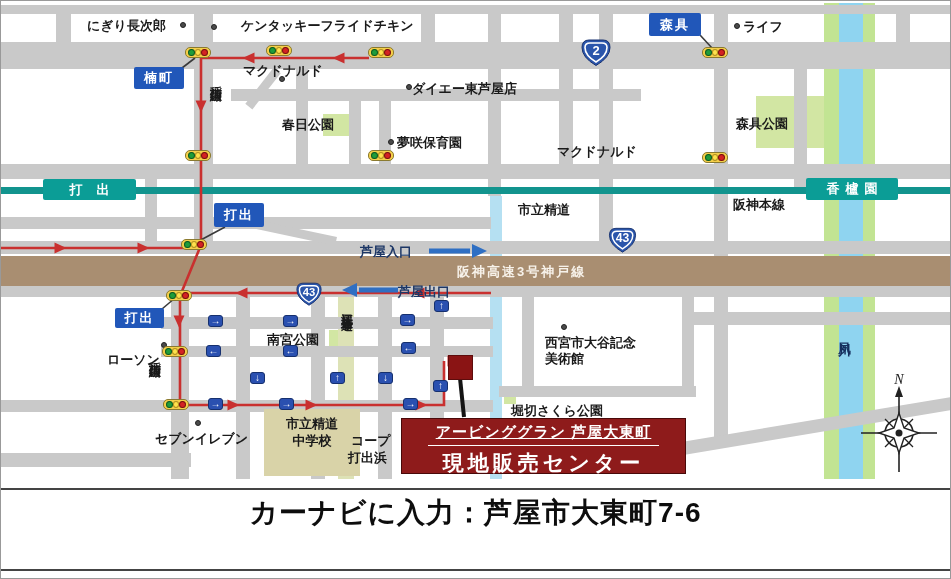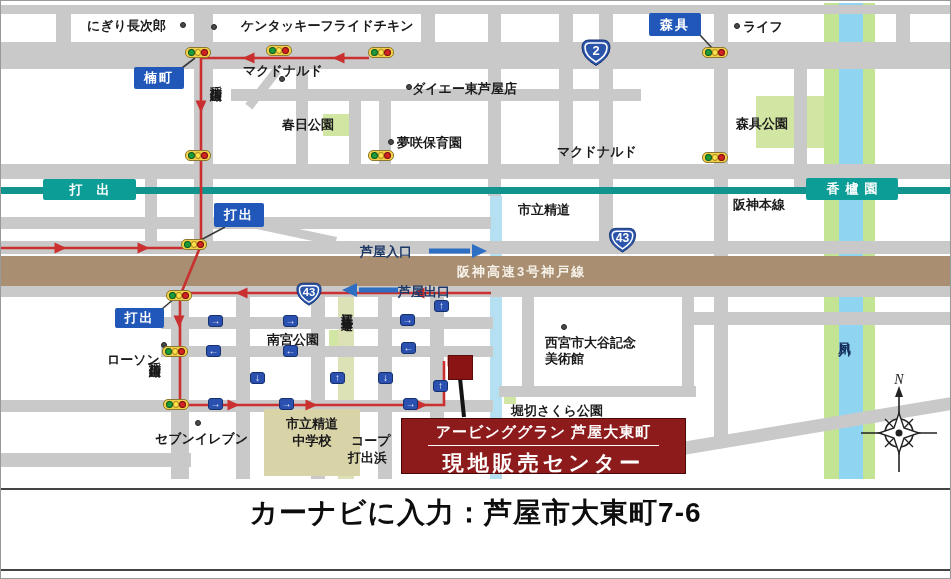--- a/index.html
+++ b/index.html
@@ -38,21 +38,21 @@
   .oneway{position:absolute;width:15px;height:12px;background:#2a50b0;border:1px solid #16306e;border-radius:3px;
           color:#fff;font-size:10px;font-weight:700;display:flex;align-items:center;justify-content:center;
           line-height:1;z-index:7;box-sizing:border-box;}
   .poidot{position:absolute;width:6px;height:6px;border-radius:50%;background:#4a4a4a;border:1px solid #222;
           box-sizing:border-box;z-index:6;}
   #building{position:absolute;left:447px;top:354px;width:23px;height:23px;background:#8a1414;
             border:1px solid #5d0c0c;z-index:8;}
   #dest-box{position:absolute;left:400px;top:417px;width:285px;height:56px;background:#8e1b1b;
             border:1px solid #490909;box-sizing:border-box;z-index:9;text-align:center;color:#fff;}
   #dest-line1{display:inline-block;font-size:15px;font-weight:700;letter-spacing:1px;margin-top:4px;
-              padding:0 8px 3px 8px;border-bottom:1px solid #fff;}
+              padding:0 8px 3px 8px;border-bottom:1px solid #fff;text-decoration:underline;}
   #dest-line2{font-size:21px;font-weight:800;letter-spacing:4px;margin-top:3px;}
   #compass{position:absolute;left:856px;top:368px;z-index:8;}
   #compass text{font-family:"Liberation Serif","DejaVu Serif",serif;}
   #footer{position:absolute;left:0;top:487px;width:949px;height:83px;background:#fff;
           border-top:2px solid #444;border-bottom:2px solid #444;box-sizing:border-box;
           text-align:center;z-index:10;}
   #footer-line1{font-size:28px;font-weight:800;color:#0d0d0d;margin-top:4px;letter-spacing:1px;}
   #footer-line2{margin-top:2px;display:flex;align-items:center;justify-content:center;gap:4px;}
   .f2-small{font-size:19px;font-weight:800;color:#0d0d0d;}
   .f2-phone{font-size:30px;font-weight:700;color:#0d0d0d;font-family:"Liberation Serif","DejaVu Serif",serif;}

